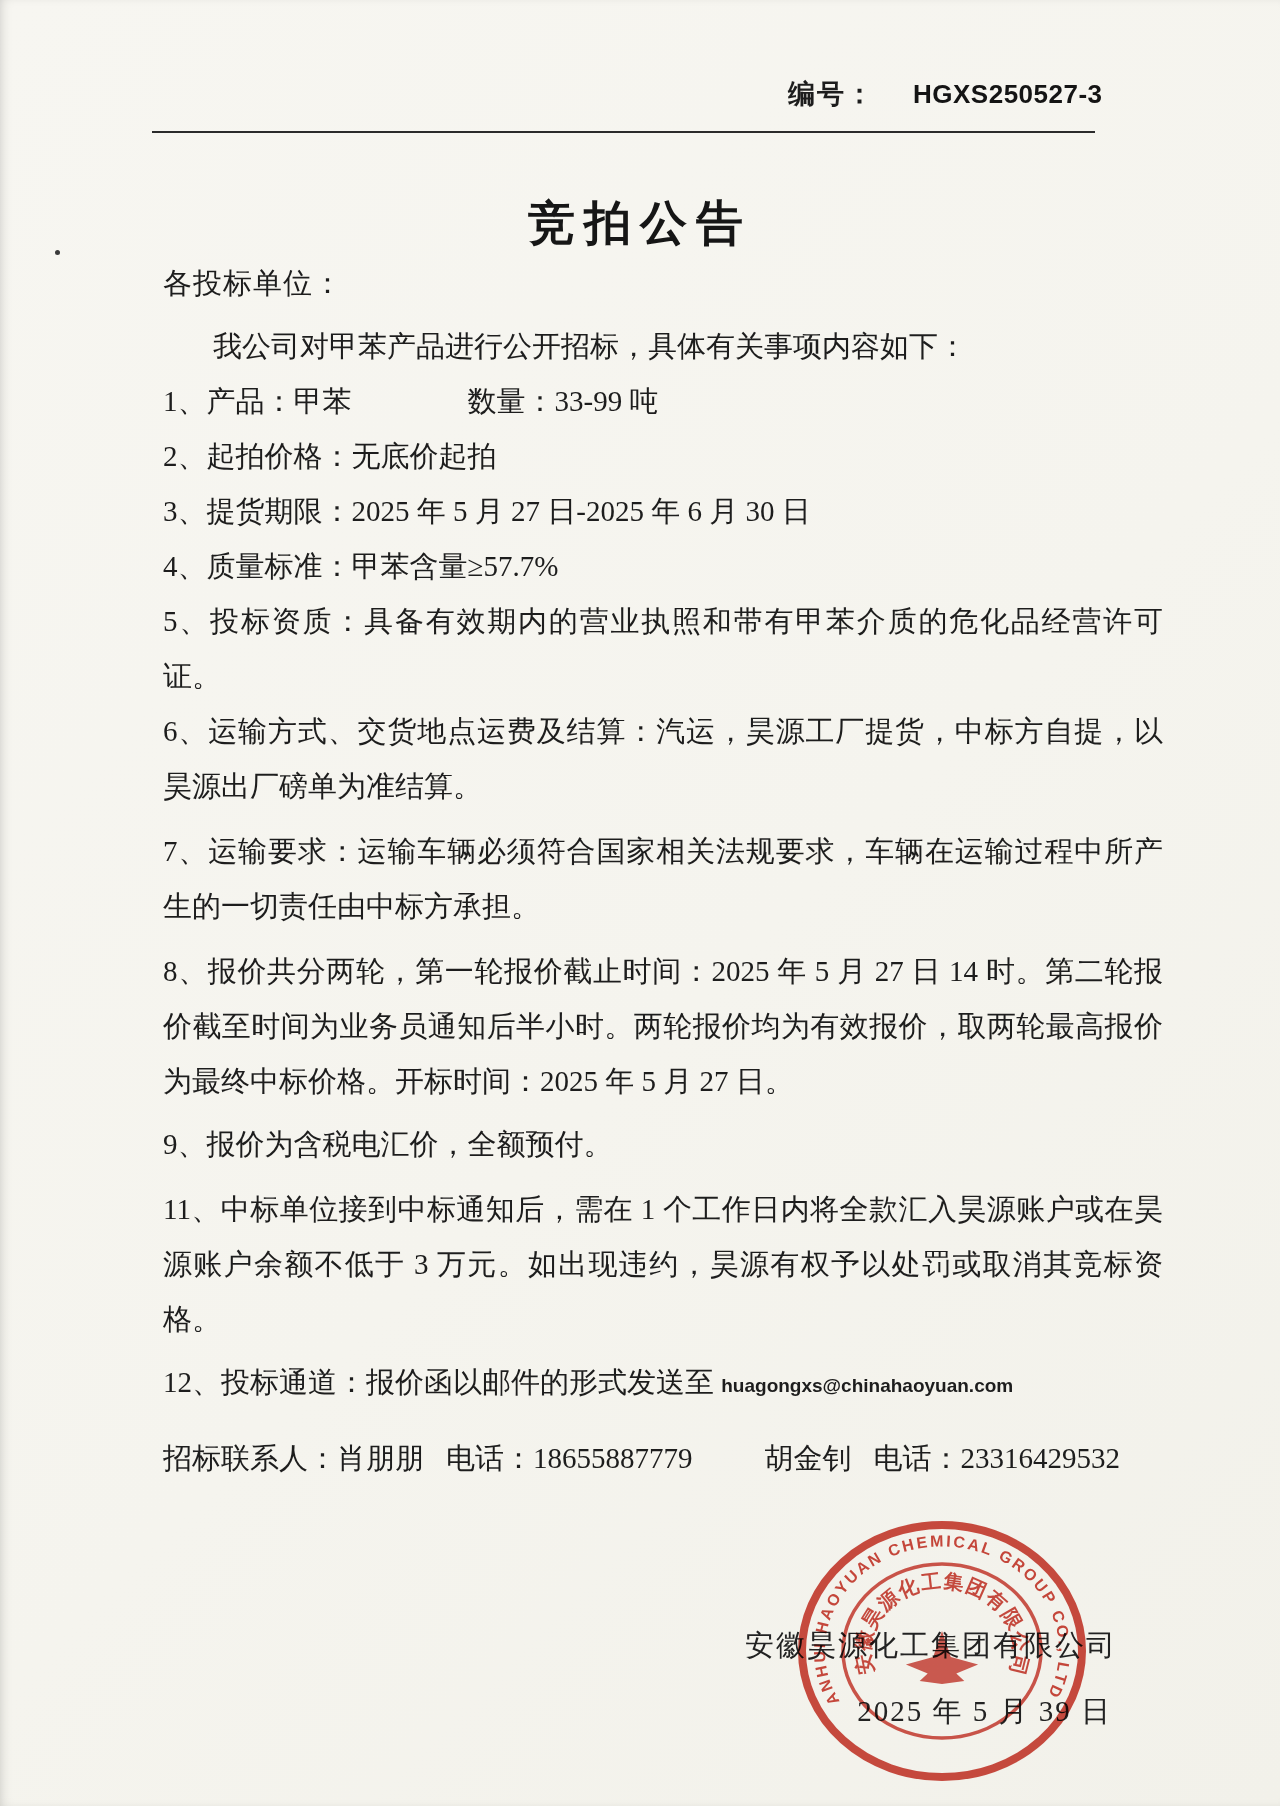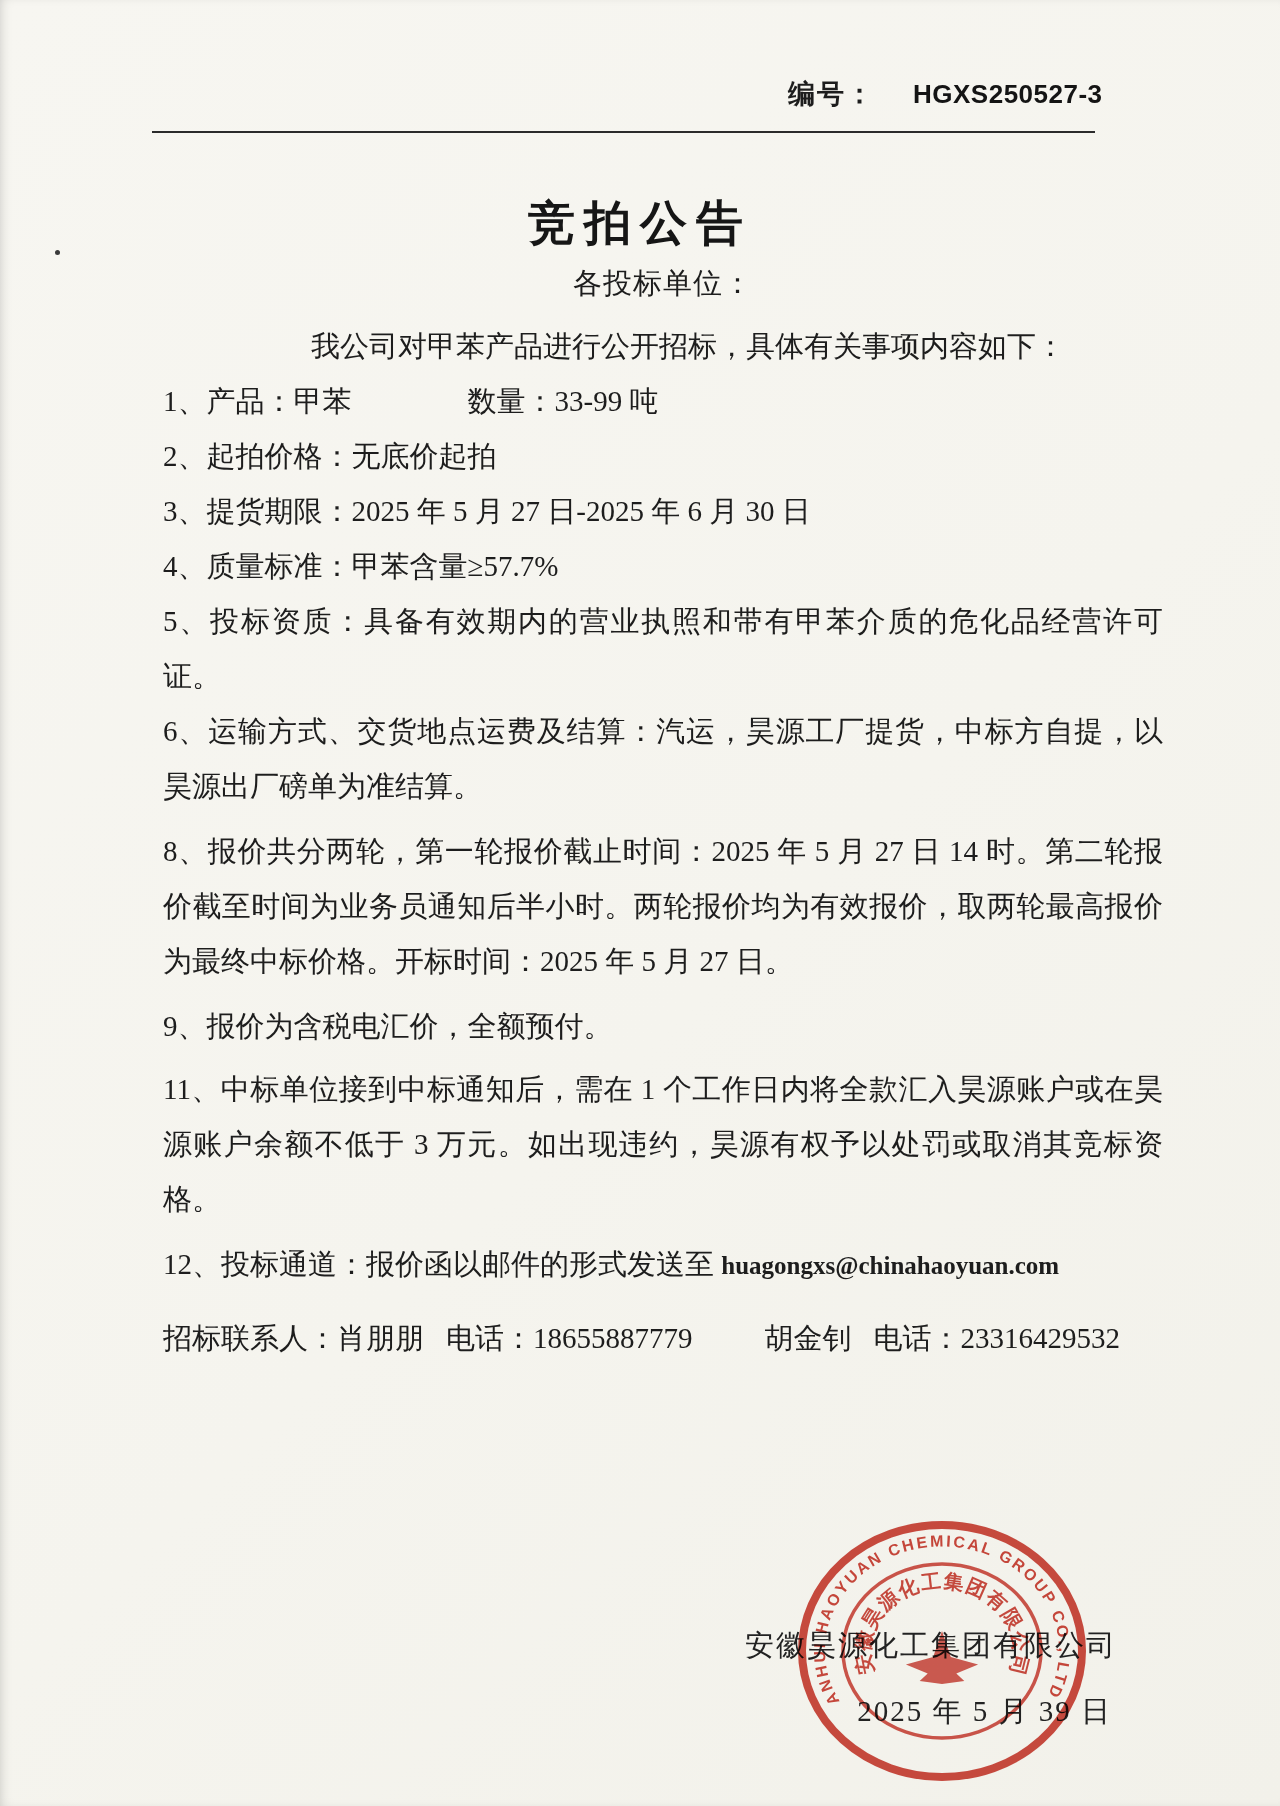--- a/index.html
+++ b/index.html
@@ -31,33 +31,33 @@
   }
   .title{
     position:absolute;left:0;right:0;top:192px;margin:0;
     text-align:center;font-size:47px;font-weight:bold;letter-spacing:9px;
     color:#161616;
   }
   .body{
     position:absolute;left:163px;right:117px;top:256px;
     font-size:29px;line-height:55px;
   }
-  .body p{margin:0;text-align:center;}
+  .body p{margin:0;}
   .salutation{margin-bottom:8px !important;letter-spacing:1px;}
   .intro{text-indent:50px;}
   #items p{text-align:justify;text-justify:inter-ideograph;}
   #items p:nth-child(7){margin-top:10px !important;}
   #items p:nth-child(8){margin-top:10px !important;}
   #items p:nth-child(9){margin-top:8px !important;}
   #items p:nth-child(10){margin-top:10px !important;}
   #items p:nth-child(11){margin-top:8px !important;}
   #items p:nth-child(12){margin-top:12px !important;}
   .latin-email{
-    font-family:Liberation Serif, serif;
-    font-size:25px;font-weight:600;letter-spacing:0;
+    font-family:Liberation Sans, sans-serif;
+    font-size:19px;font-weight:600;letter-spacing:0;
   }
   .contacts-row{
     display:flex;gap:72px;margin-top:18px;white-space:nowrap;
   }
   .contact-phone-label{margin-left:22px;}
   .contact-group span{display:inline;}
   .office-line{margin-top:14px !important;margin-left:155px !important;}
   .sig-company{
     position:absolute;right:163px;top:1626px;
     font-size:29px;letter-spacing:2px;color:#222;
@@ -92,20 +92,21 @@
     <p class="salutation">各投标单位：</p>
     <p class="intro">我公司对甲苯产品进行公开招标，具体有关事项内容如下：</p>
 
     <div id="items">
         <p class="item">1、产品：甲苯　　　　数量：33-99 吨</p>
         <p class="item">2、起拍价格：无底价起拍</p>
         <p class="item">3、提货期限：2025 年 5 月 27 日-2025 年 6 月 30 日</p>
         <p class="item">4、质量标准：甲苯含量≥57.7%</p>
         <p class="item">5、投标资质：具备有效期内的营业执照和带有甲苯介质的危化品经营许可证。</p>
         <p class="item">6、运输方式、交货地点运费及结算：汽运，昊源工厂提货，中标方自提，以昊源出厂磅单为准结算。</p>
+        <p class="item">7、运输要求：运输车辆必须符合国家相关法规要求，车辆在运输过程中所产生的一切责任由中标方承担。</p>
         <p class="item">8、报价共分两轮，第一轮报价截止时间：2025 年 5 月 27 日 14 时。第二轮报价截至时间为业务员通知后半小时。两轮报价均为有效报价，取两轮最高报价为最终中标价格。开标时间：2025 年 5 月 27 日。</p>
         <p class="item">9、报价为含税电汇价，全额预付。</p>
         <p class="item">11、中标单位接到中标通知后，需在 1 个工作日内将全款汇入昊源账户或在昊源账户余额不低于 3 万元。如出现违约，昊源有权予以处罚或取消其竞标资格。</p>
         <p class="item">12、投标通道：报价函以邮件的形式发送至 <span class="latin-email">huagongxs@chinahaoyuan.com</span></p>
       </div>
 
     <div class="contacts-row">
       <span class="contact-group">
         <span>招标联系人：</span><span>肖朋朋</span><span class="contact-phone-label">电话：</span><span>18655887779</span>
       </span>

